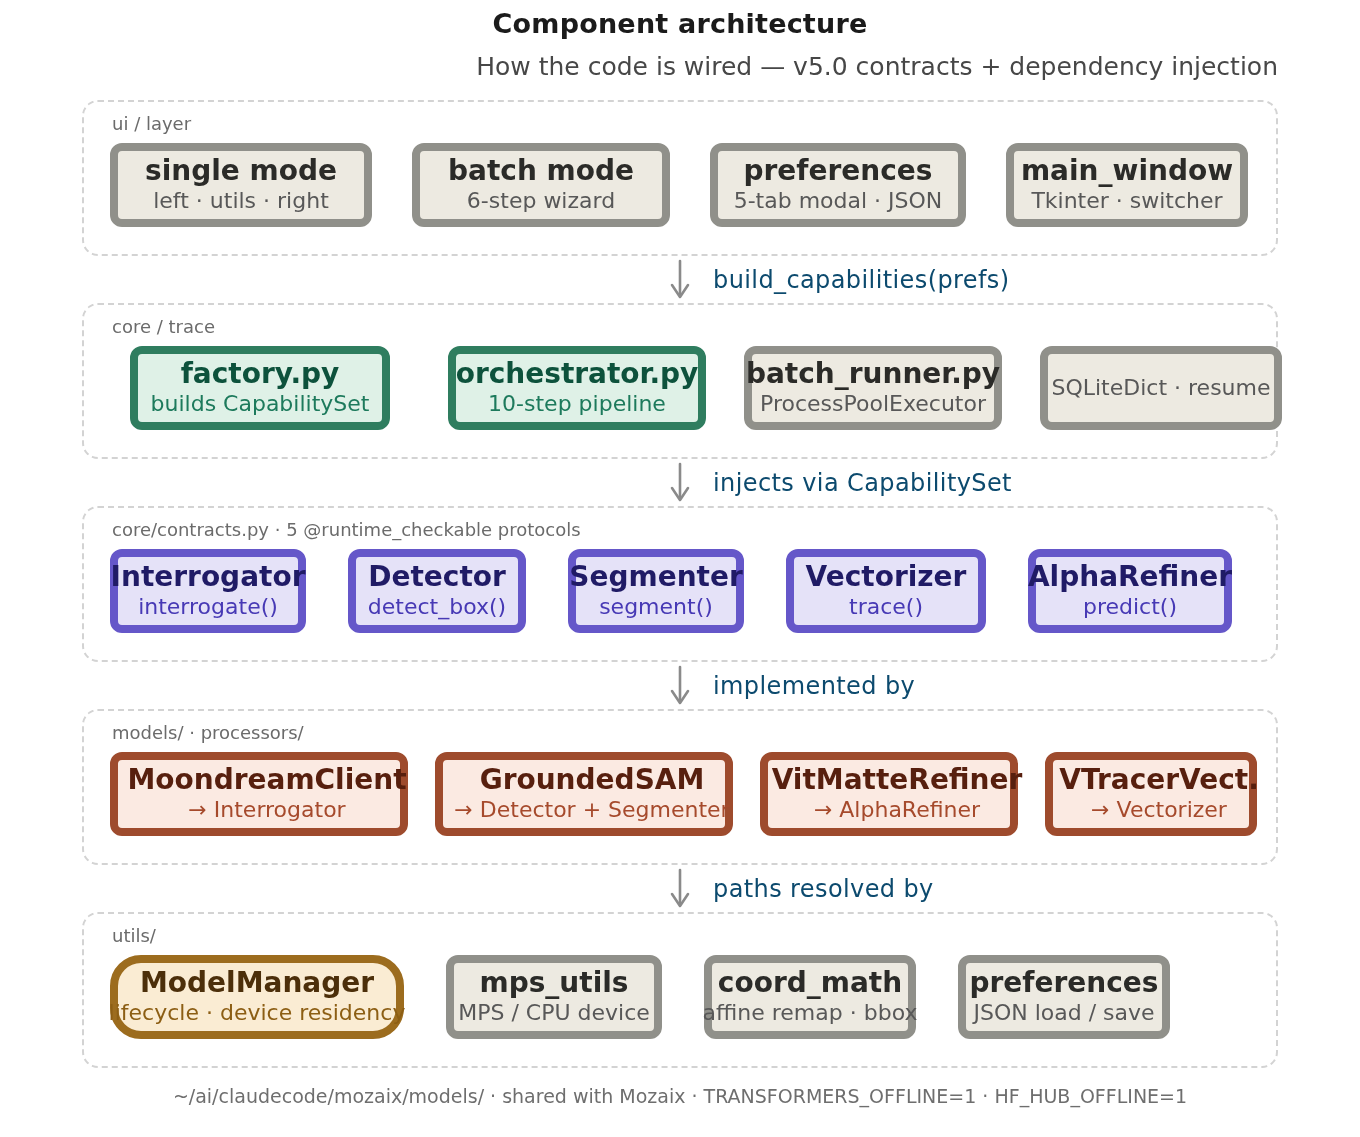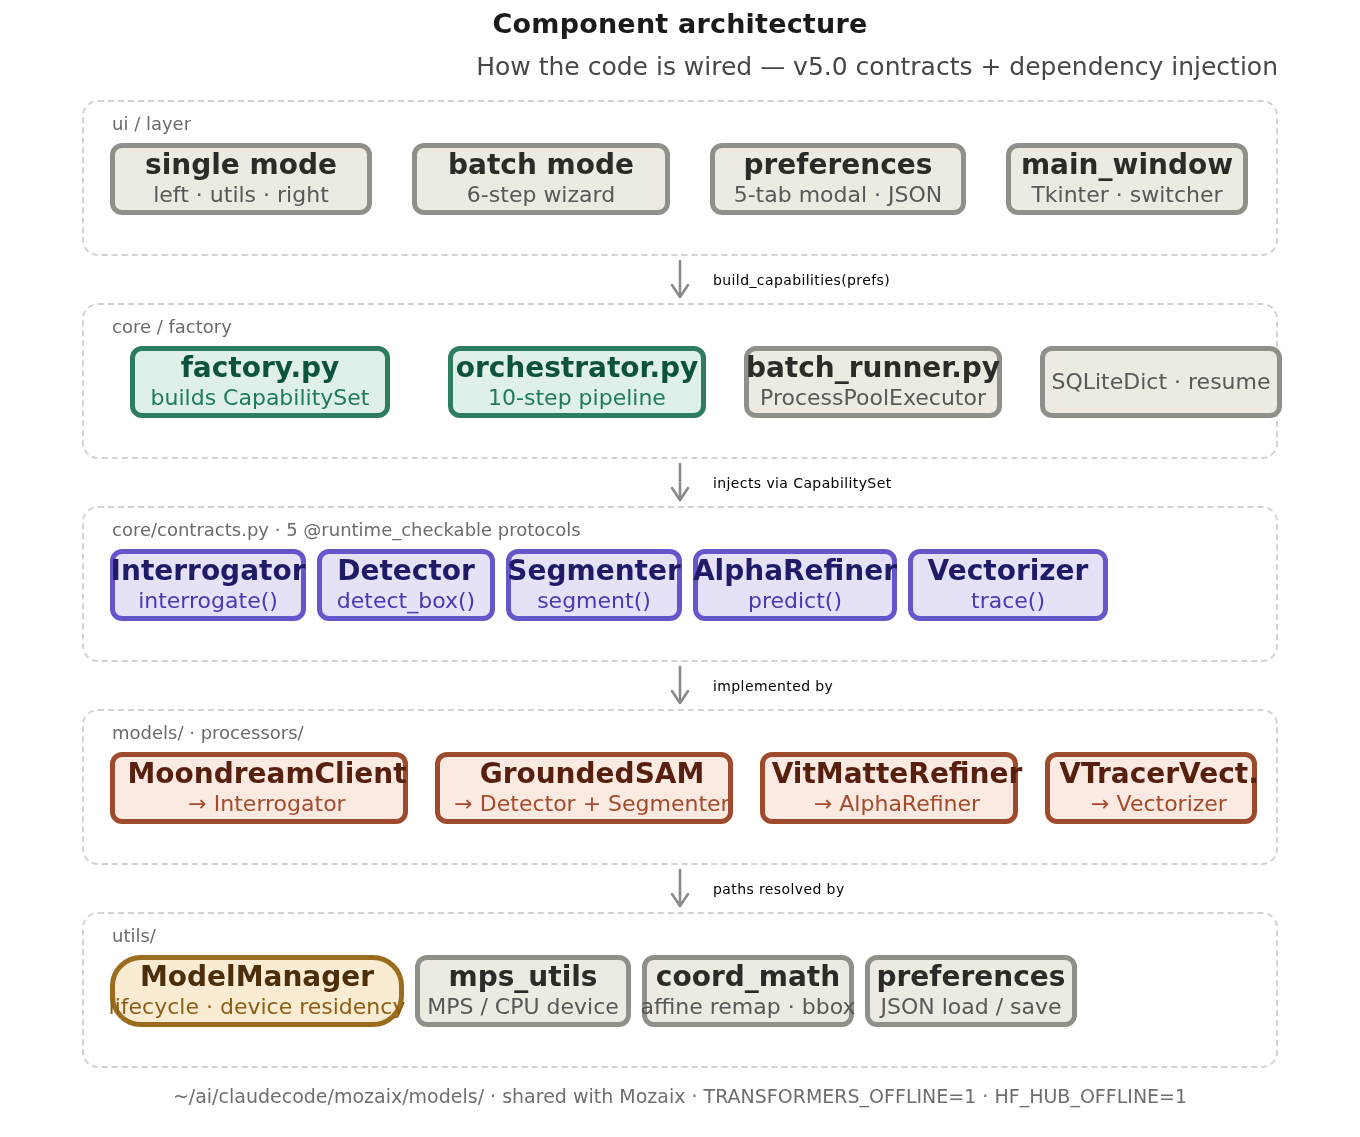--- a/index.html
+++ b/index.html
@@ -38,26 +38,26 @@
   }
   .layer-label {
     font-size: 18px;
     color: #6b6b6b;
     margin: 2px 0 9px 2px;
   }
   .cards { display: flex; }
   .cards.g40 { gap: 40px; }
   .cards.g38 { gap: 38px; }
   .cards.g27 { gap: 27px; }
-  .cards.g26 { gap: 11px; }
+  .cards.g26 { gap: 42px; }
 
   .card {
     box-sizing: border-box;
-    height: 72px;
-    border: 5px solid #0f766e;
+    height: 84px;
+    border: 8px solid #0f766e;
     border-radius: 12px;
     display: flex;
     flex-direction: column;
     justify-content: center;
     align-items: center;
     text-align: center;
     white-space: nowrap;
     flex: none;
   }
   .card-title { font-size: 28px; font-weight: bold; line-height: 1.15; }
@@ -90,22 +90,22 @@
     stroke-width: 2.6;
     fill: none;
     stroke-linecap: round;
     stroke-linejoin: round;
   }
   .connector-label {
     position: absolute;
     left: 631px;
     top: 50%;
     transform: translateY(-50%);
-    font-size: 14px;
-    color: #000000;
+    font-size: 24px;
+    color: #0c4a6e;
     letter-spacing: 0.4px;
   }
 
   .footer {
     text-align: center;
     font-size: 19px;
     color: #6e6e6e;
     margin-top: 17px;
   }
 </style>
@@ -141,21 +141,21 @@
 
   <div class="connector">
     <svg width="22" height="44">
       <line x1="11" y1="3" x2="11" y2="36"></line>
       <polyline points="3,27 11,39 19,27"></polyline>
     </svg>
     <div class="connector-label">build_capabilities(prefs)</div>
   </div>
 
   <div class="layer">
-    <div class="layer-label">core / factory</div>
+    <div class="layer-label">core / trace</div>
     <div class="cards g38">
       <div class="card green" style="width:260px">
         <div class="card-title">factory.py</div>
         <div class="card-sub">builds CapabilitySet</div>
       </div>
       <div class="card green" style="width:258px">
         <div class="card-title">orchestrator.py</div>
         <div class="card-sub">10-step pipeline</div>
       </div>
       <div class="card beige" style="width:258px">
@@ -184,27 +184,27 @@
         <div class="card-sub">interrogate()</div>
       </div>
       <div class="card purple" style="width:178px">
         <div class="card-title">Detector</div>
         <div class="card-sub">detect_box()</div>
       </div>
       <div class="card purple" style="width:176px">
         <div class="card-title">Segmenter</div>
         <div class="card-sub">segment()</div>
       </div>
+      <div class="card purple" style="width:200px">
+        <div class="card-title">Vectorizer</div>
+        <div class="card-sub">trace()</div>
+      </div>
       <div class="card purple" style="width:204px">
         <div class="card-title">AlphaRefiner</div>
         <div class="card-sub">predict()</div>
-      </div>
-      <div class="card purple" style="width:200px">
-        <div class="card-title">Vectorizer</div>
-        <div class="card-sub">trace()</div>
       </div>
     </div>
   </div>
 
   <div class="connector">
     <svg width="22" height="44">
       <line x1="11" y1="3" x2="11" y2="36"></line>
       <polyline points="3,27 11,39 19,27"></polyline>
     </svg>
     <div class="connector-label">implemented by</div>

